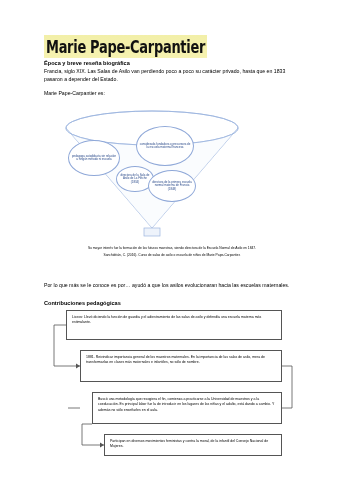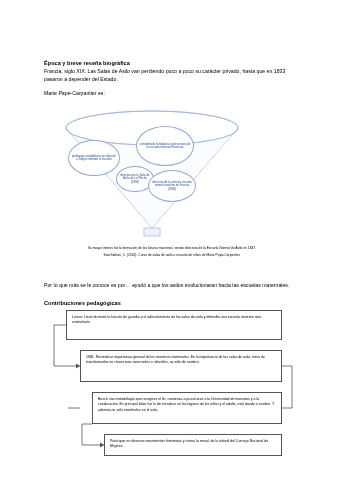--- a/index.html
+++ b/index.html
@@ -120,20 +120,23 @@
   #fbox-2 { left: 36px; top: 40px; width: 202px; height: 32px; }
   #fbox-3 { left: 48px; top: 82px; width: 190px; height: 32px; }
   #fbox-4 { left: 60px; top: 124px; width: 178px; height: 22px; }
   .connector { position: absolute; left: 0; top: 0; }
 </style>
 </head>
 <body>
 
 <div class="page">
 
+  <div class="title-wrap">
+    <span class="doc-title">Marie Pape-Carpantier</span>
+  </div>
 
   <div class="sec-head" id="epoca-head">Época y breve reseña biográfica</div>
   <div class="para" id="epoca-body">Francia, siglo XIX. Las Salas de Asilo van perdiendo poco a poco su carácter privado, hasta que en 1833 pasaron a depender del Estado.</div>
   <div class="para" id="mpc-line">Marie Pape-Carpantier es:</div>
 
   <div class="diagram">
     <svg class="funnel-svg" width="252" height="140" viewBox="0 0 252 140">
       <ellipse cx="108" cy="24" rx="86" ry="17" fill="#ffffff" stroke="#9bb4de" stroke-width="0.8"></ellipse>
       <path d="M22 24 L108 124 L194 24" fill="none" stroke="#9bb4de" stroke-width="0.8"></path>
       <path d="M22 24 A86 17 0 0 0 194 24 L108 124 Z" fill="#f7fafe" fill-opacity="0.6" stroke="none"></path>

